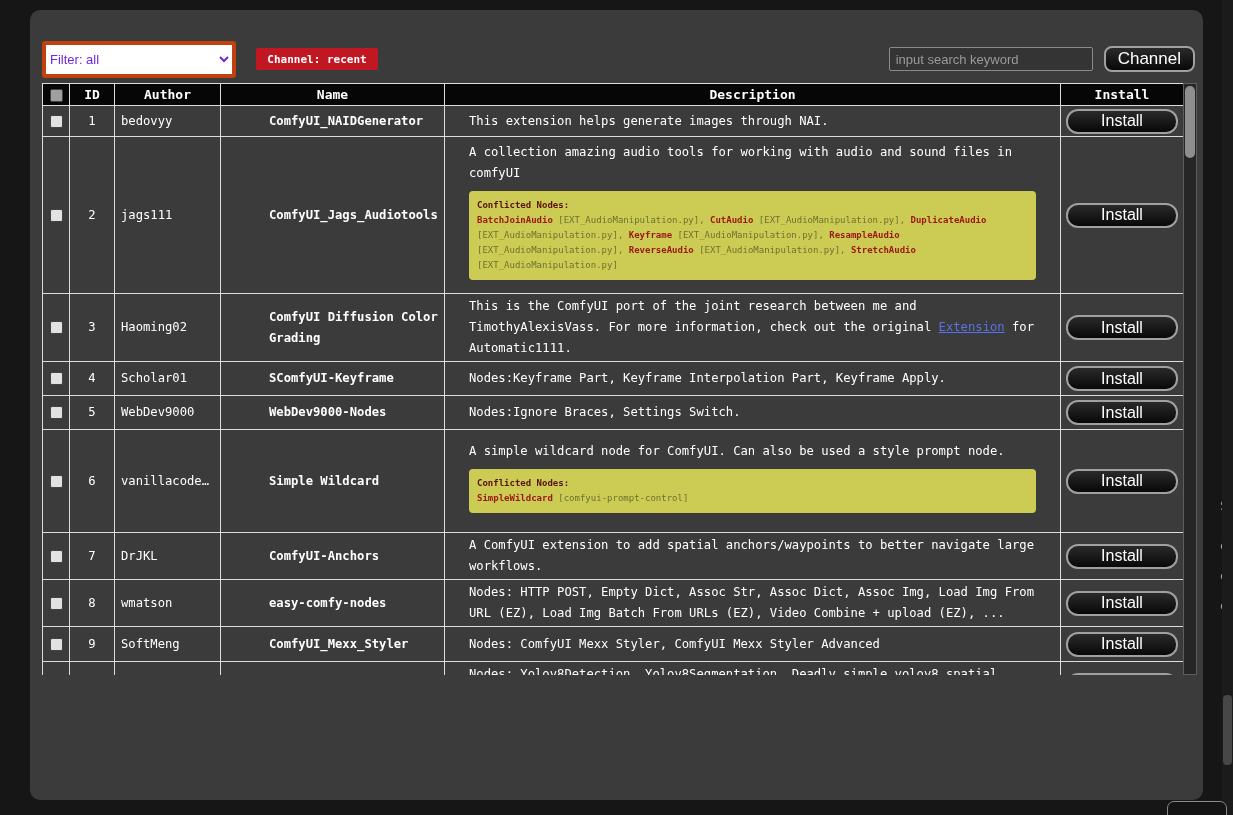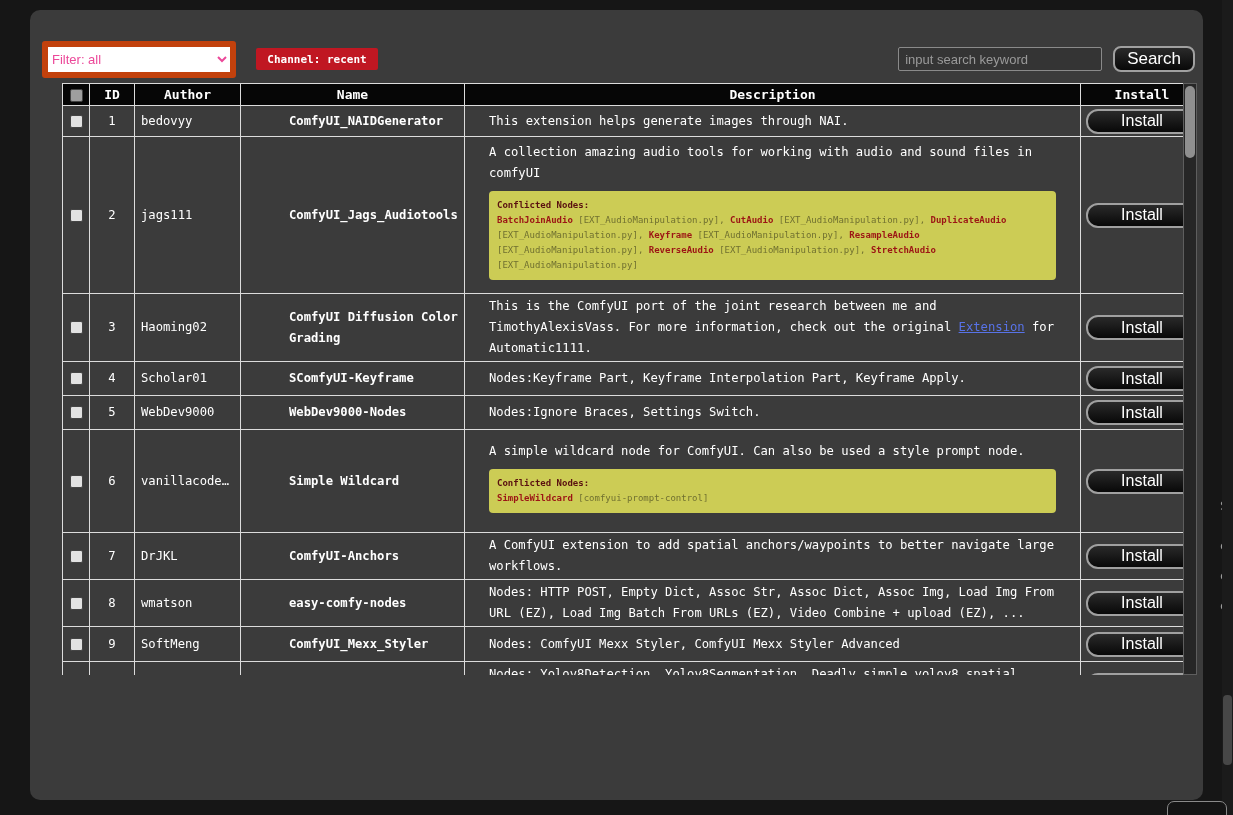--- a/index.html
+++ b/index.html
@@ -11,21 +11,21 @@
   
   .dialog{
     position:absolute;left:30px;top:10px;width:1173px;height:790px;
     background:#3b3b3b;border-radius:10px;box-sizing:border-box;
     padding:35px 8px 0 12px;
   }
   
   .toolbar{display:flex;align-items:center;height:28px;margin-bottom:10px;}
   .filter-select{
     width:194px;height:37px;font-family:"Liberation Sans",sans-serif;
-    font-size:13px;background:#fff;color:#ec4899;border:6px solid #c2410c;border-radius:3px;
+    font-size:13px;background:#fff;color:#6d28d9;border:4px solid #c2410c;border-radius:3px;
   }
   .channel-badge{
     margin-left:20px;height:22px;width:122px;display:flex;align-items:center;justify-content:center;
     background:#c01722;color:#fff;font-weight:bold;font-size:11px;border-radius:2px;
     font-family:"DejaVu Sans Mono",monospace;
   }
   .toolbar-spacer{flex:1;}
   .search-input{
     width:190px;height:22px;background:#343434;border:1px solid #8a8a8a;border-radius:2px;
     color:#86efac;font-family:"Liberation Sans",sans-serif;font-size:13px;padding:0 6px;
@@ -37,21 +37,20 @@
     font-family:"Liberation Sans",sans-serif;font-size:17px;
     padding:1px 12px;height:26px;box-sizing:border-box;cursor:pointer;line-height:20px;
   }
   .search-btn{margin-left:11px;}
   
   .table-wrap{position:relative;width:1155px;height:592px;}
   .tbl-clip{width:1141px;height:592px;overflow:hidden;}
   table{
     border-collapse:collapse;table-layout:fixed;width:1141px;color:#fff;
     font-size:12.2px;
-    margin-left:20px;
   }
   th,td{border:1px solid #dcdcdc;box-sizing:border-box;}
   thead th{
     background:#060606;color:#fff;font-weight:bold;font-size:13px;height:22px;
     padding:0;text-align:center;
   }
   td{padding:2px 6px;vertical-align:middle;line-height:21px;}
   .cb-cell{text-align:center;padding:0;}
   .cbx{
     appearance:none;-webkit-appearance:none;width:13px;height:13px;margin:0;
@@ -110,21 +109,21 @@
 
 <div class="dialog">
 
   <div class="toolbar">
     <select class="filter-select">
       <option>Filter: all</option>
     </select>
     <div class="channel-badge">Channel: recent</div>
     <div class="toolbar-spacer"></div>
     <input class="search-input" type="text" placeholder="input search keyword" style="">
-    <button class="btn search-btn">Search</button>
+    <button class="btn search-btn">Channel</button>
   </div>
 
   <div class="table-wrap">
     <div class="tbl-clip">
       <table>
         <colgroup>
           <col style="width:27px">
             <col style="width:45px">
             <col style="width:106px">
           <col style="width:224px">

